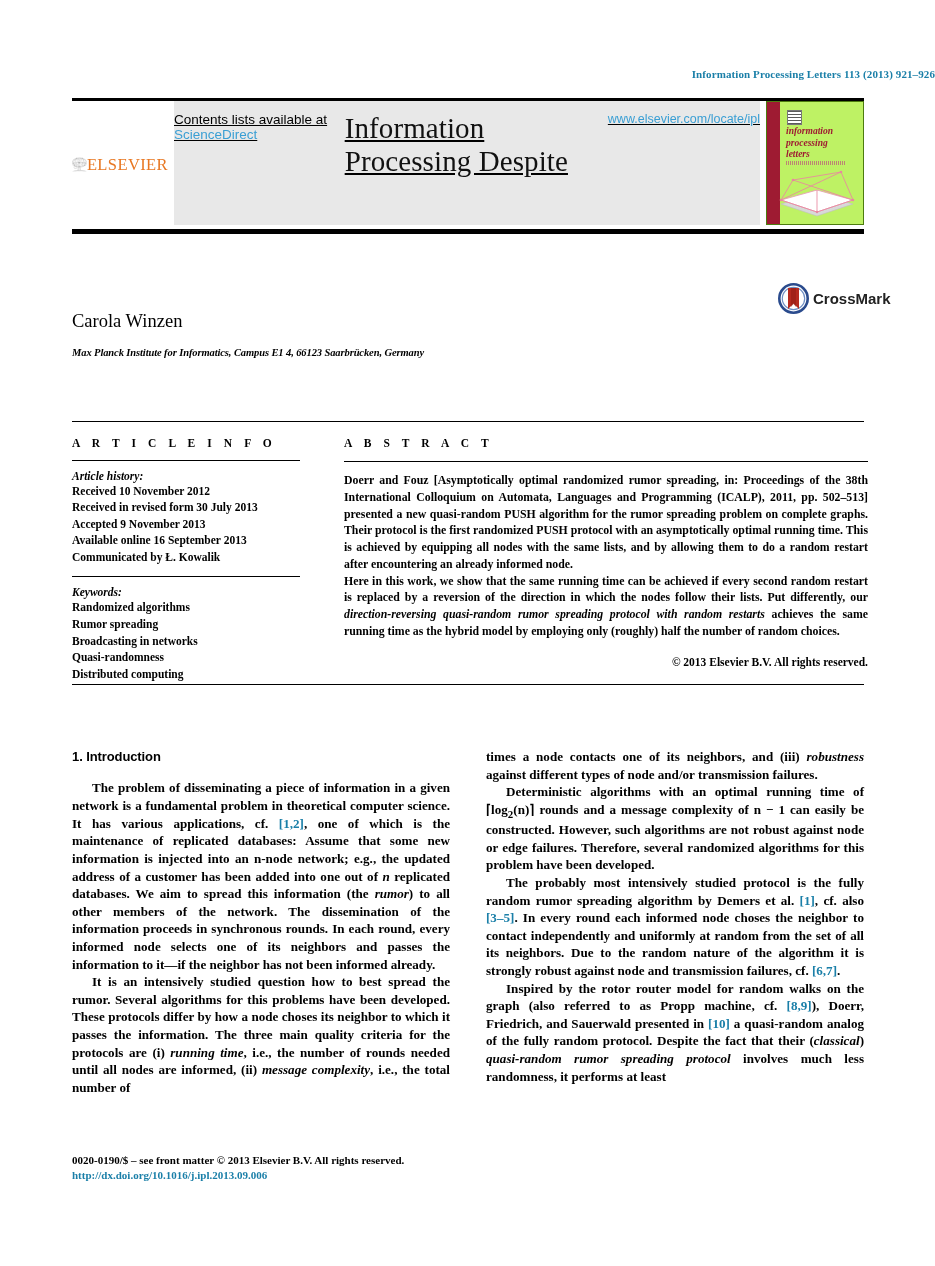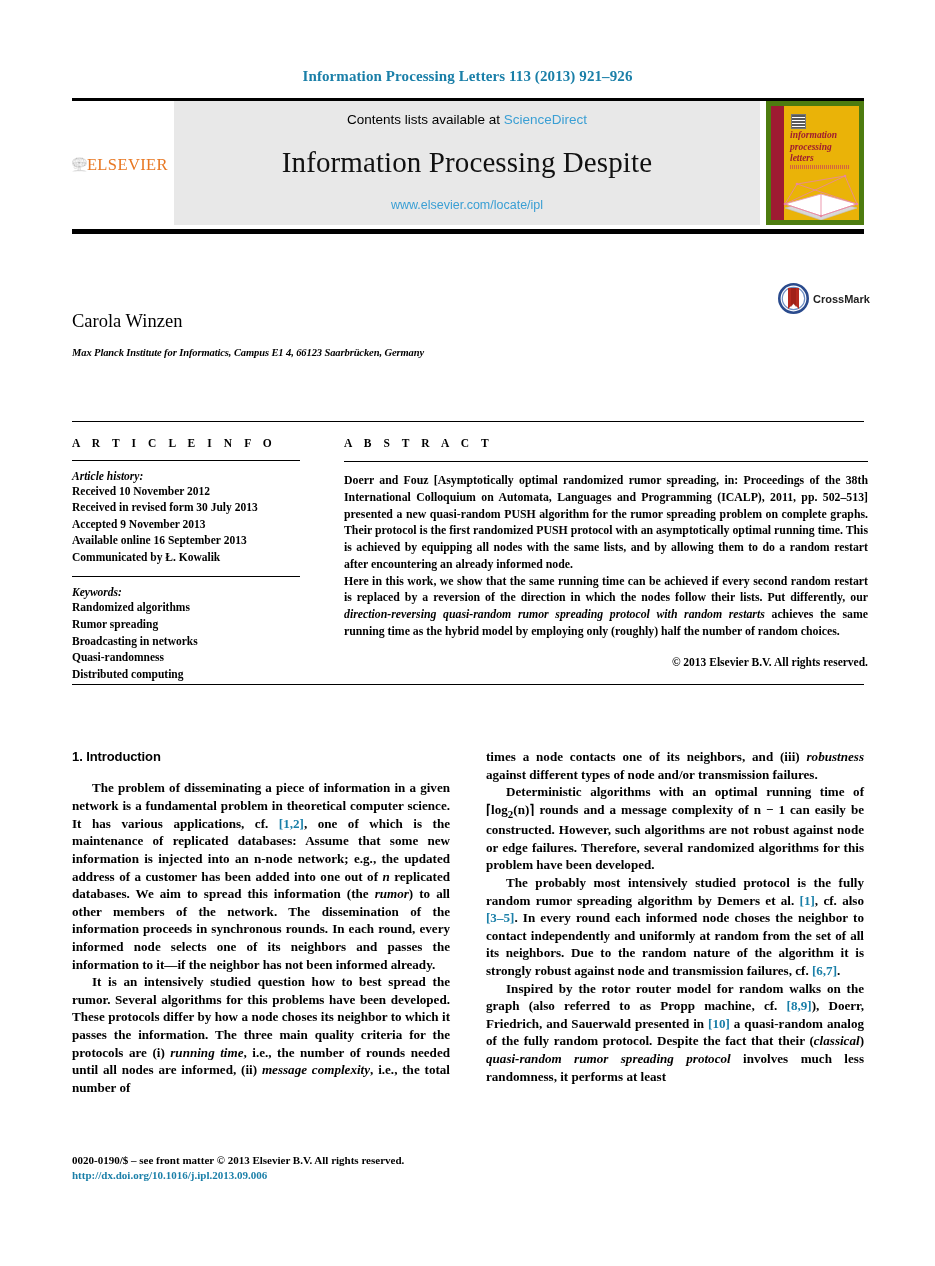--- a/index.html
+++ b/index.html
@@ -20,22 +20,22 @@
     left: 0; top: 0;
     width: 935px;
     height: 1266px;
   }
 
   
   .running-head {
     position: absolute;
     left: 0; top: 68px;
     width: 935px;
-    text-align: center;
-    font-size: 15px;
+    text-align: right;
+    font-size: 11px;
     font-weight: bold;
     color: #1a7fa8;
     letter-spacing: 0.1px;
   }
 
   
   .masthead {
     position: absolute;
     left: 72px; top: 98px;
     width: 792px;
@@ -78,25 +78,26 @@
     margin-top: 1px;
   }
 
   
   .masthead-center {
     flex: 1 1 auto;
     background: #e8e8e8;
     margin-left: 6px;
     margin-right: 6px;
     display: flex;
-    flex-direction: column;
-    align-items: center;
+    flex-direction: row;
+    align-items: flex-start;
     justify-content: space-between;
     padding: 11px 0 13px 0;
     box-sizing: border-box;
+    text-decoration: underline;
   }
   .contents-line {
     font-family: "Liberation Sans", sans-serif;
     font-size: 13.5px;
     color: #000;
   }
   .contents-line .sd {
     color: #3a9fd4;
   }
   .journal-title {
@@ -108,24 +109,24 @@
   .journal-url {
     font-family: "Liberation Sans", sans-serif;
     font-size: 12.5px;
     color: #3a9fd4;
   }
 
   
   .cover-thumb {
     width: 98px;
     flex: 0 0 98px;
-    border: 5px solid #4d7c0f;
+    border: 1px solid #4d7c0f;
     box-sizing: border-box;
     position: relative;
-    background: #eab308;
+    background: #bef264;
     overflow: hidden;
   }
   .cover-stripe {
     position: absolute;
     left: 0; top: 0; bottom: 0;
     width: 13px;
     background: #9e1b32;
   }
   .cover-logo-sq {
     position: absolute;
@@ -188,21 +189,21 @@
   
   .crossmark {
     position: absolute;
     left: 778px; top: 283px;
     display: flex;
     align-items: center;
     gap: 4px;
   }
   .crossmark-label {
     font-family: "Liberation Sans", sans-serif;
-    font-size: 11px;
+    font-size: 15px;
     font-weight: bold;
     color: #222;
   }
 
   
   .info-rule-top {
     position: absolute;
     left: 72px; top: 421px;
     width: 792px; height: 1px;
     background: #000;

